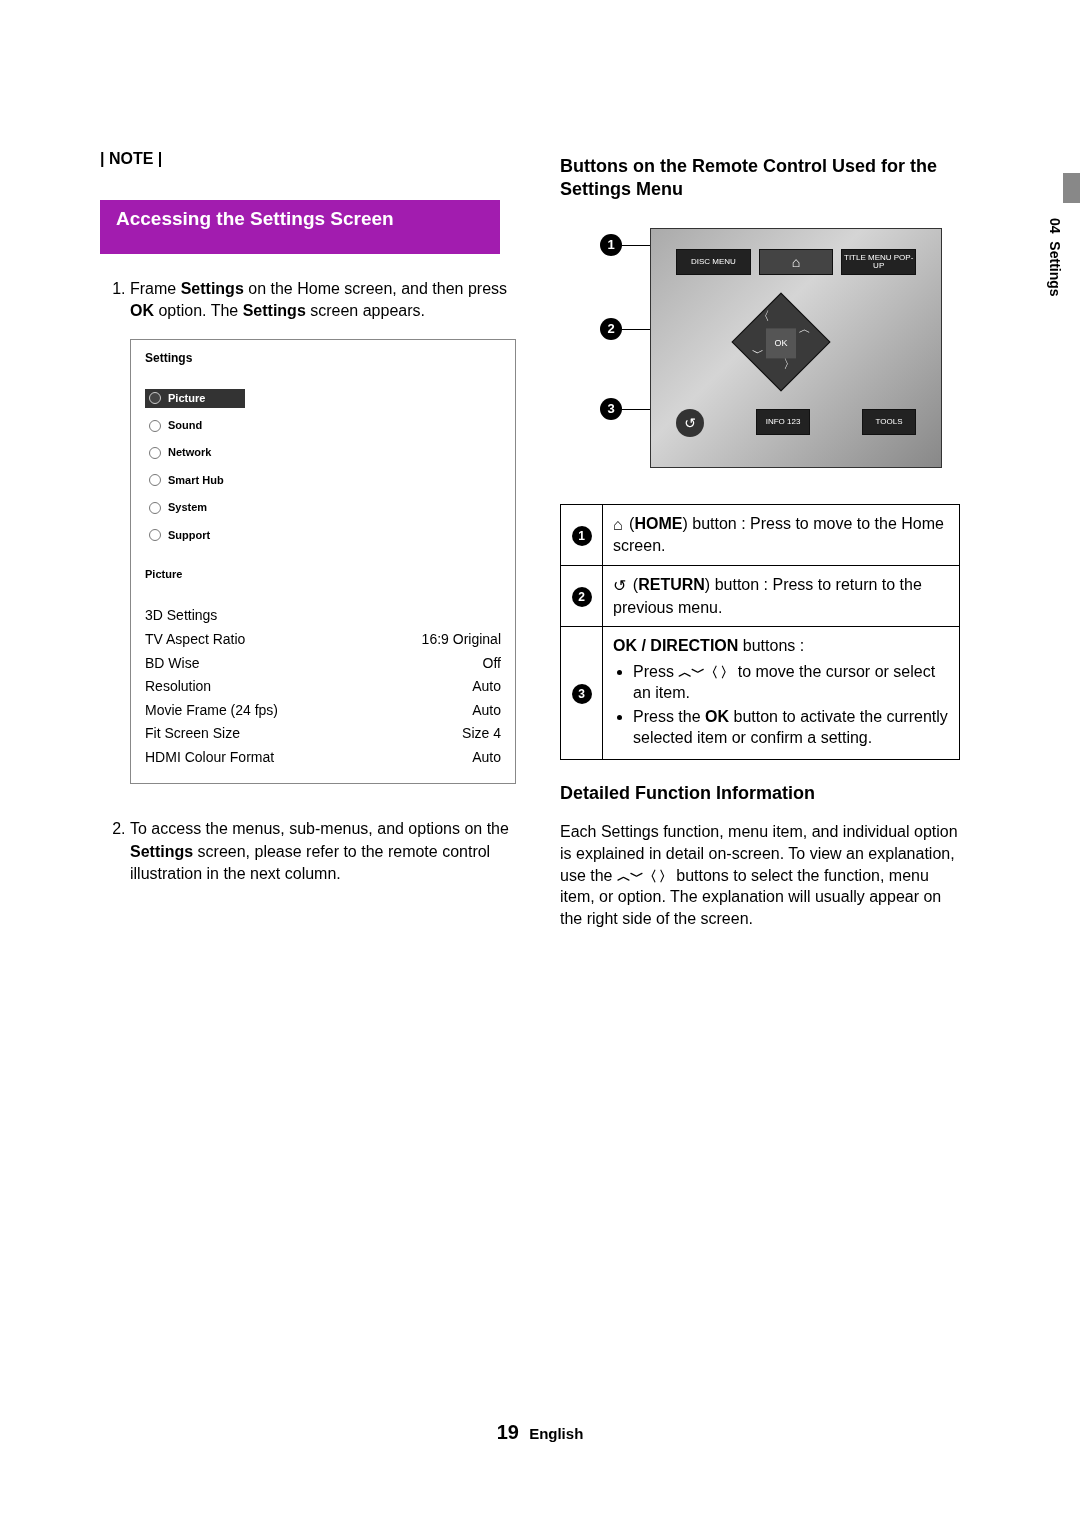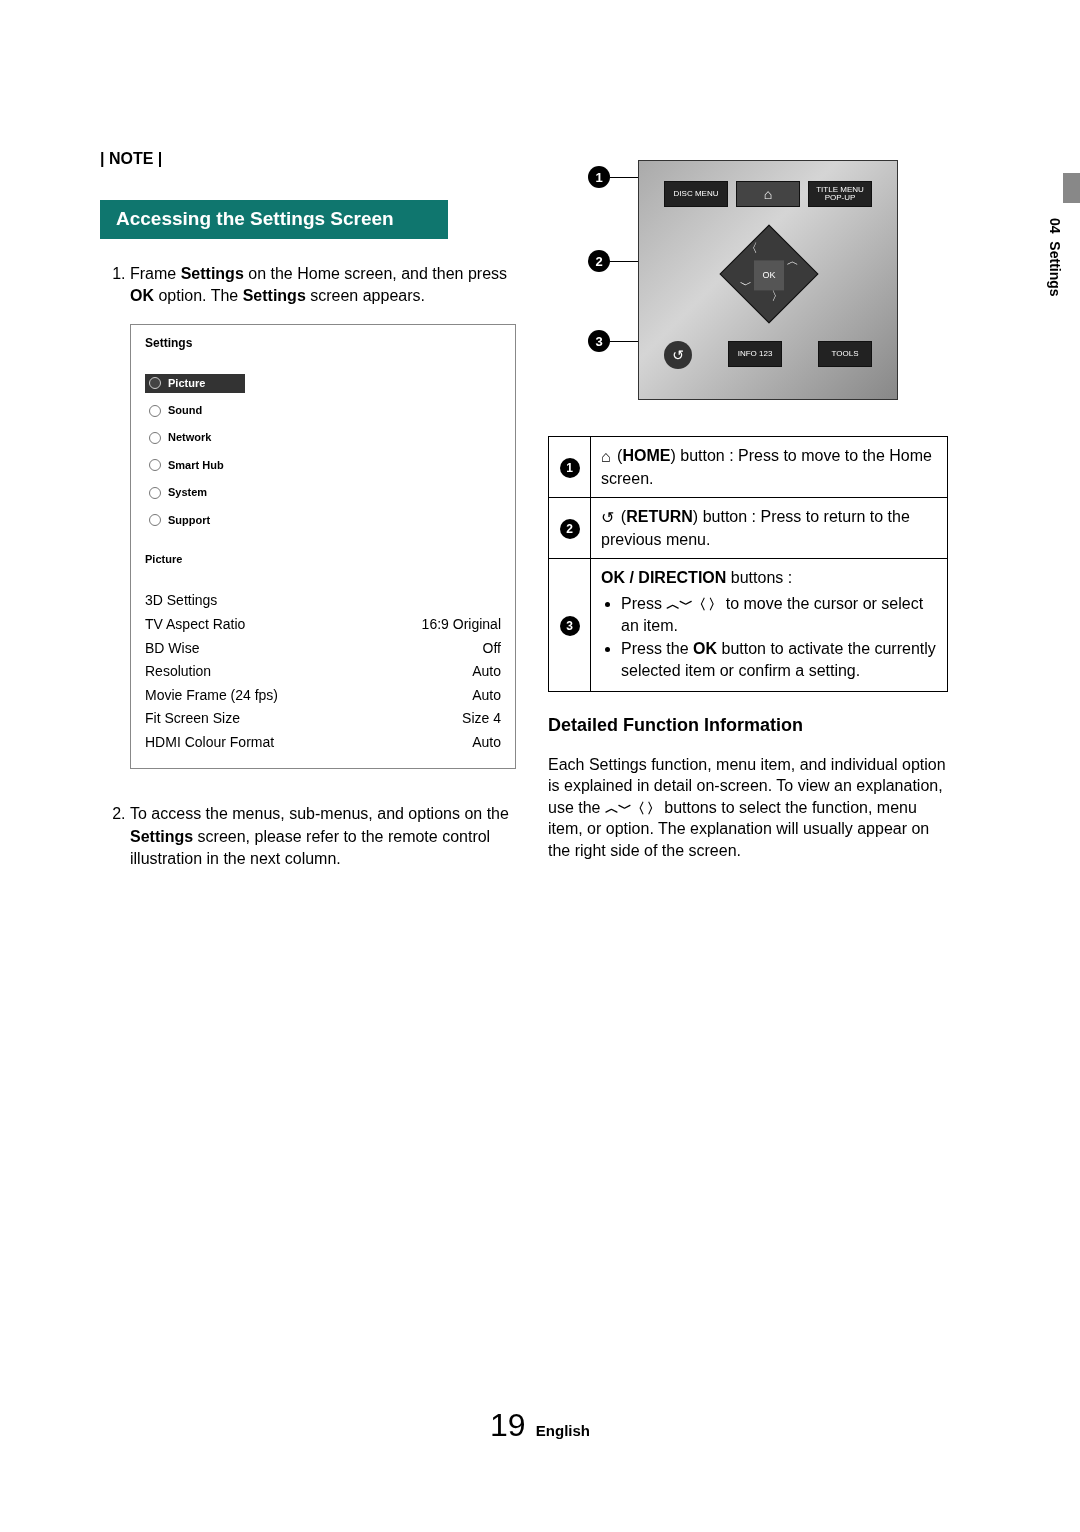--- a/index.html
+++ b/index.html
@@ -9,38 +9,38 @@
     font-family: Arial, Helvetica, sans-serif;
     background: #fff;
     color: #000;
     width: 1080px;
     height: 1532px;
     position: relative;
   }
   .page {
     padding: 150px 85px 60px 100px;
     display: flex;
-    gap: 28px;
+    gap: 40px;
   }
   .col { flex: 1; }
   .col-left { flex: 0 0 420px; }
   .col-right { flex: 0 0 400px; }
 
   .note-label { font-weight: bold; font-size: 16px; }
   .note-body { font-size: 16px; line-height: 1.35; margin-top: 6px; padding-left: 22px; position: relative; }
   .note-body::before { content: "▸"; position: absolute; left: 4px; top: 0; font-size: 14px; }
 
   h2.blackbar {
-    background: #0f766e;
+    background: #a21caf;
     color: #fff;
     font-weight: bold;
     font-size: 19px;
-    padding: 8px 16px 9px;
+    padding: 8px 16px 24px;
     margin: 32px 0 0 0;
-    width: 348px;
+    width: 400px;
     white-space: nowrap;
   }
 
   ol.steps { padding-left: 30px; margin-top: 24px; }
   ol.steps li { font-size: 16px; line-height: 1.4; margin-bottom: 20px; }
   ol.steps li .bold { font-weight: bold; }
 
   
   .settings-box {
     border: 1px solid #888;
@@ -66,21 +66,21 @@
   .sb-content-title { font-weight: bold; font-size: 11px; margin-bottom: 22px; }
   .sb-row { display: flex; justify-content: space-between; font-size: 14px; padding: 2px 0; }
 
   
   h3.bold-h { font-size: 18px; font-weight: bold; margin: 5px 0 16px; line-height: 1.3; }
 
   
   .remote-wrap { position: relative; width: 350px; height: 260px; margin-bottom: 26px; margin-left: 0; }
   .remote-body {
     position: absolute; left: 90px; top: 10px;
-    width: 260px; height: 240px;
+    width: 292px; height: 240px;
     background: linear-gradient(135deg,#aaa,#d5d5d5 40%,#888);
     border: 1px solid #333;
   }
   .remote-row {
     position: absolute; left: 25px; right: 25px;
     display: flex; justify-content: space-between; gap: 8px;
   }
   .remote-row.r1 { top: 20px; }
   .remote-btn {
     background: #222; border: 1px solid #111; color: #fff;
@@ -145,21 +145,21 @@
   .sidetab-text {
     writing-mode: vertical-rl; font-size: 14px; font-weight: bold; margin: 0 auto;
     padding-top: 28px;
   }
 
   
   .footer {
     position: absolute; bottom: 88px; left: 0; right: 0;
     text-align: center; font-size: 15px;
   }
-  .footer .pagenum { font-size: 32px; font-weight: normal; margin-right: 6px; }
+  .footer .pagenum { font-size: 20px; font-weight: bold; margin-right: 6px; }
 
   .updown-arrows { font-weight:bold; letter-spacing:-1px; font-size:14px; display:inline-block; vertical-align:baseline;}
 </style>
 </head>
 <body>
 
 <div class="sidetab">
   <div class="sidetab-stripe"></div>
   <div class="sidetab-text">
     <span>04</span>&nbsp;&nbsp;<span>Settings</span>
@@ -245,20 +245,21 @@
         </div>
       </li>
 
       <li>
         <span>To access the menus, sub-menus, and options on the </span><span class="bold">Settings</span><span> screen, please refer to the remote control illustration in the next column.</span>
       </li>
     </ol>
   </div>
 
   <div class="col col-right">
+    <h3 class="bold-h">Buttons on the Remote Control Used for the Settings Menu</h3>
 
     <div class="remote-wrap">
       <div class="callout-n c1">1</div>
       <div class="callout-line cl1"></div>
       <div class="callout-n c2">2</div>
       <div class="callout-line cl2"></div>
       <div class="callout-n c3">3</div>
       <div class="callout-line cl3"></div>
 
       <div class="remote-body">

